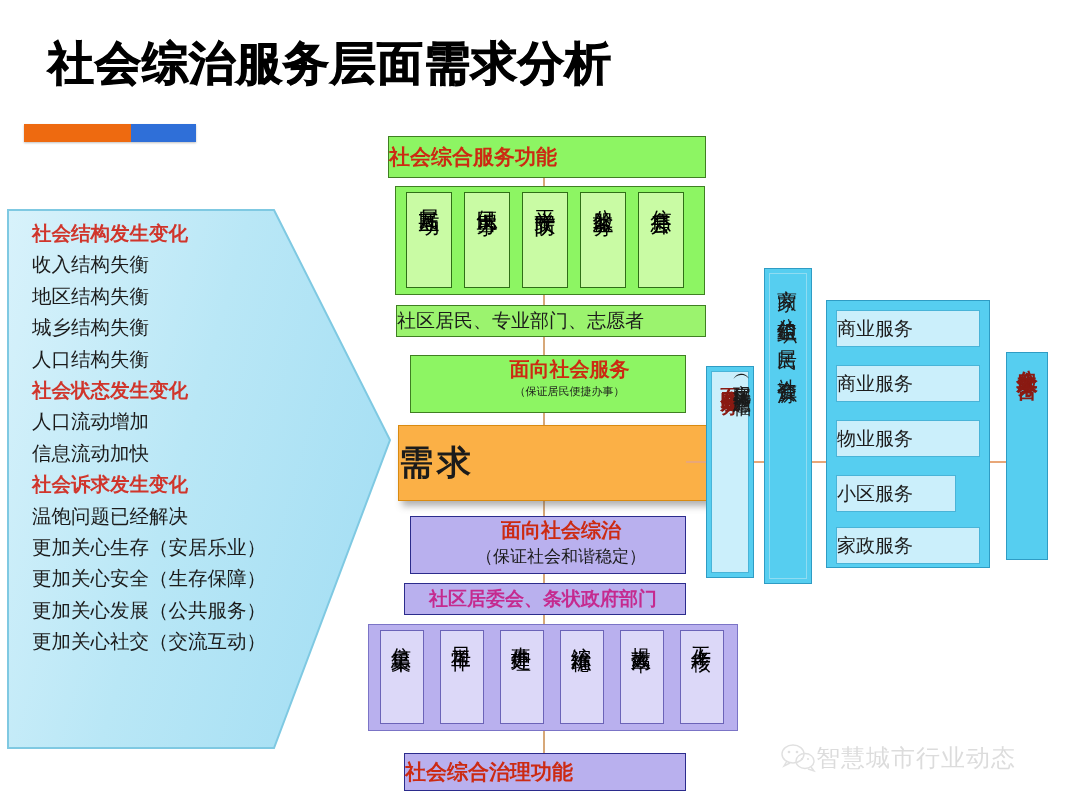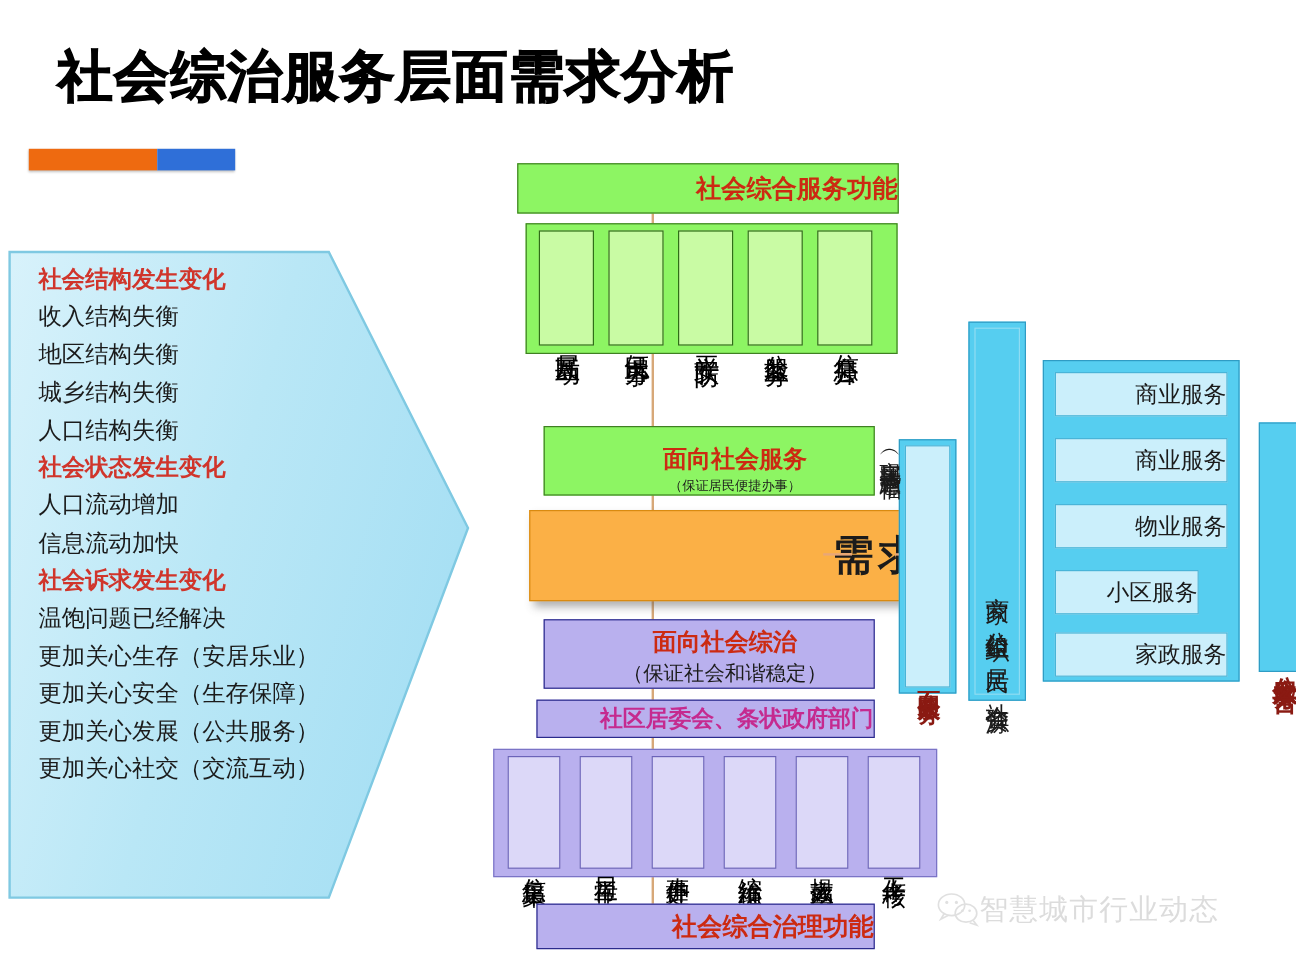--- a/index.html
+++ b/index.html
@@ -27,21 +27,21 @@
   .arrowwrap{position:absolute;left:2px;top:182px;width:392px;height:592px;}
   .arrowwrap svg{display:block;}
   .arrowtext{
     position:absolute;left:32px;top:218px;width:290px;
     font-size:19.5px;line-height:31.4px;color:#1b1b1b;white-space:nowrap;
   }
   .arrowtext .ln{display:block;}
   .arrowtext .hl{color:#d0352b;font-weight:bold;}
 
   
-  .box{position:absolute;box-sizing:border-box;display:flex;align-items:center;justify-content:flex-end;text-align:center;margin-left:43px;}
+  .box{position:absolute;box-sizing:border-box;display:flex;align-items:center;justify-content:flex-start;text-align:center;}
   .vbox{writing-mode:vertical-rl;text-orientation:upright;letter-spacing:2px;}
 
   
   .g-outer{background:#8df563;border:1.6px solid #3f7f22;}
   .g-head{background:#8df563;border:1.6px solid #3f7f22;}
   .g-inner{background:#c9fba4;border:1.4px solid #2f6e17;}
   .g-strip{background:#9bf36e;border:1.6px solid #3f7f22;}
   .redtxt{color:#cc2a12;font-weight:bold;}
   .blktxt{color:#1b1b1b;}
 
@@ -127,20 +127,23 @@
   <div class="box g-inner vbox" style="left:522px;top:192px;width:46px;height:96px;">
     <span style="font-size:21px;">平安联防</span>
   </div>
   <div class="box g-inner vbox" style="left:580px;top:192px;width:46px;height:96px;">
     <span style="font-size:21px;">公益服务</span>
   </div>
   <div class="box g-inner vbox" style="left:638px;top:192px;width:46px;height:96px;">
     <span style="font-size:21px;">信息公开</span>
   </div>
 
+  <div class="box g-strip" style="left:396px;top:305px;width:310px;height:32px;">
+    <span class="blktxt" style="font-size:19px;">社区居民、专业部门、志愿者</span>
+  </div>
 
   <div class="box g-outer" style="left:410px;top:355px;width:276px;height:58px;flex-direction:column;gap:1px;padding-left:43px;">
     <span class="redtxt" style="font-size:20px;">面向社会服务</span>
     <span class="blktxt" style="font-size:11px;">（保证居民便捷办事）</span>
   </div>
 
   <div class="box o-box" style="left:398px;top:425px;width:330px;height:76px;">
     <span class="lbl">需求</span>
   </div>
 

